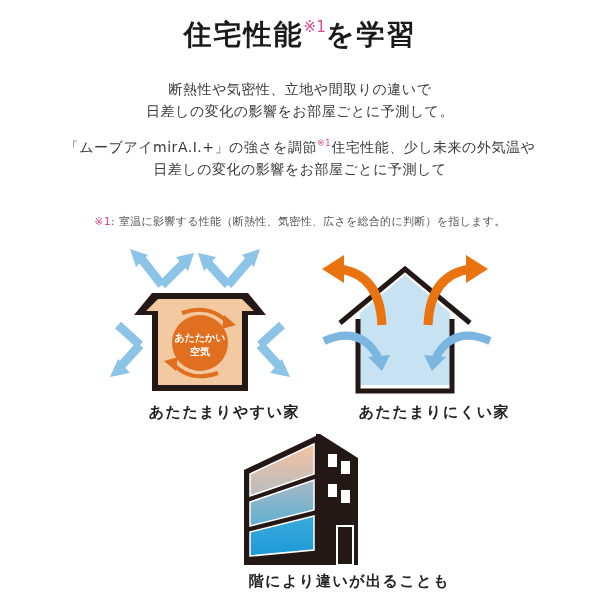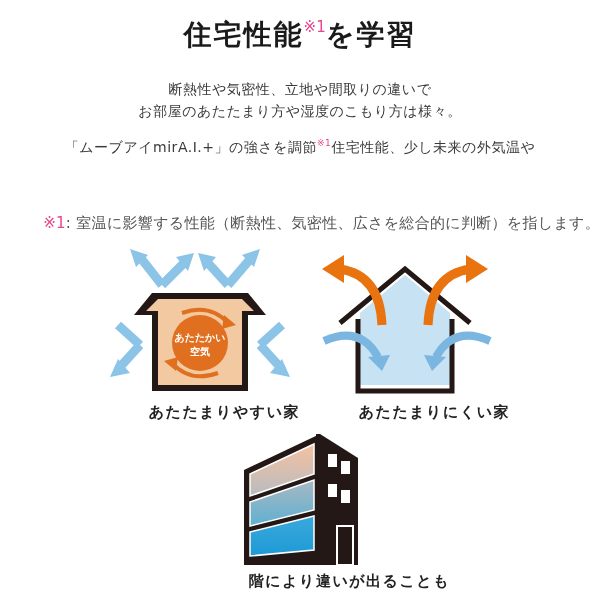--- a/index.html
+++ b/index.html
@@ -14,44 +14,45 @@
   }
   .title .sup { color: #e8468f; font-size: 15px; vertical-align: 12px; letter-spacing: 0; font-weight: normal; }
   .para {
     position: absolute; left: 0; width: 600px; text-align: center;
     font-size: 14px; line-height: 22px; color: #3a3a3a; letter-spacing: 0.5px;
   }
   .para .sup { color: #e8468f; font-size: 9px; vertical-align: 6px; }
   .p1 { top: 78px; }
   .p2 { top: 132px; }
   .note {
-    position: absolute; top: 214px; left: 0; width: 600px; text-align: right;
-    font-size: 15px; color: #555; letter-spacing: 0.3px;
+    position: absolute; top: 214px; left: 0; width: 600px; text-align: center;
+    font-size: 11px; color: #555; letter-spacing: 0.3px;
   }
   .note .mark { color: #e8468f; }
   .illus { position: absolute; }
   .cap {
     position: absolute; font-size: 15px; font-weight: bold; color: #222; letter-spacing: 1.5px;
     text-align: right;
   }
 </style>
 </head>
 <body>
 
 <div class="title">
   <span>住宅性能</span><span class="sup">※1</span><span>を学習</span>
 </div>
 
 <div class="para p1">
   <div>断熱性や気密性、立地や間取りの違いで</div>
-  <div>お部屋のあたたまり方や湿度のこもり方は様々。</div>
+  <div>日差しの変化の影響をお部屋ごとに予測して。</div>
 </div>
 
 <div class="para p2">
   <div><span>「ムーブアイmirA.I.+」の強さを調節</span><span class="sup">※1</span><span>住宅性能、少し未来の外気温や</span></div>
+  <div>日差しの変化の影響をお部屋ごとに予測して</div>
 </div>
 
 <div class="note">
   <span class="mark">※1</span><span>: 室温に影響する性能（断熱性、気密性、広さを総合的に判断）を指します。</span>
 </div>
 
 <svg class="illus" style="left:100px; top:245px;" width="200" height="150" viewBox="0 0 200 150">
   <defs>
     <marker id="bh" markerWidth="4" markerHeight="4" refX="2" refY="2" orient="auto">
         <path d="M0,0 L4,2 L0,4 z" fill="#8cc4e8"></path>

